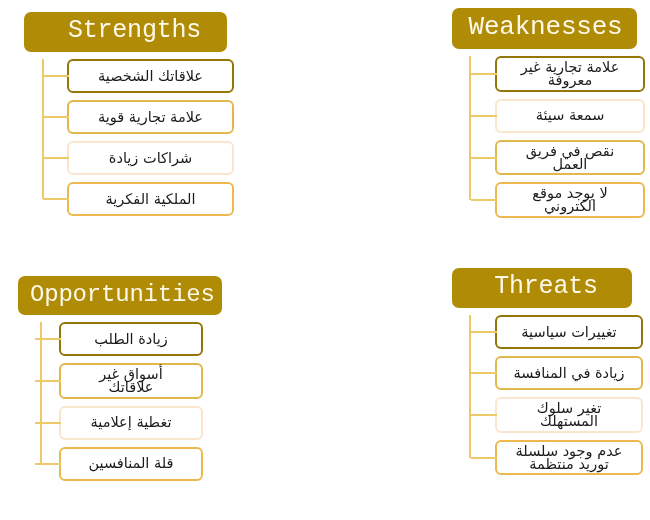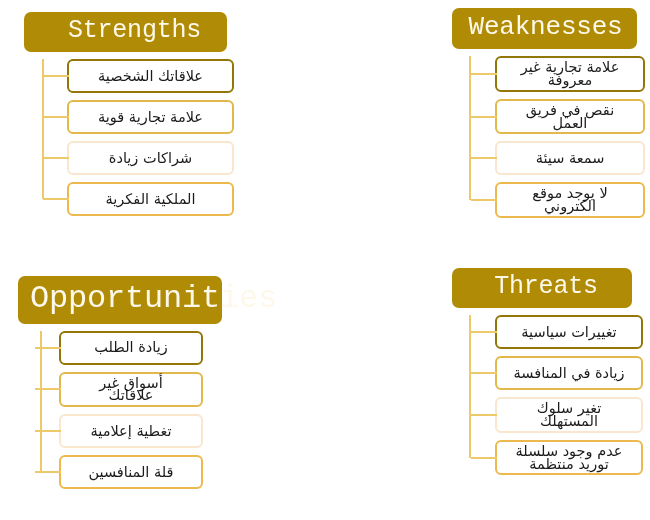--- a/index.html
+++ b/index.html
@@ -29,21 +29,21 @@
     font-size:25px;
     line-height:1.05;
     font-weight:400;
     letter-spacing:-0.2px;
     padding:6px 8px 8px 8px;
     box-sizing:border-box;
     white-space:nowrap;
   }
   .q-strengths .q-header{width:203px;font-size:25px;padding-left:26px;}
   .q-weaknesses .q-header{width:185px;font-size:26px;padding-left:4px;padding-right:2px;}
-  .q-opportunities .q-header{width:204px;font-size:32px;padding-left:12px;}
+  .q-opportunities .q-header{width:204px;font-size:24px;padding-left:12px;}
   .q-threats .q-header{width:180px;font-size:25px;padding-left:16px;}
 
   
   .items{position:relative;margin-top:0;}
   .trunk{
     position:absolute;
     left:18px;
     top:0;
     width:2px;
     background:#edc96a;
@@ -130,26 +130,26 @@
   </div>
 
   <div class="quadrant q-weaknesses">
     <div class="q-header">Weaknesses</div>
     <div class="items">
       <div class="trunk" style="height: 144px;"></div>
       <div class="item tint-0">
         <span class="item-label">علامة تجارية غير
 معروفة</span>
       </div>
+      <div class="item tint-2">
+        <span class="item-label">سمعة سيئة</span>
+      </div>
       <div class="item tint-1">
         <span class="item-label">نقص في فريق
 العمل</span>
-      </div>
-      <div class="item tint-2">
-        <span class="item-label">سمعة سيئة</span>
       </div>
       <div class="item tint-3">
         <span class="item-label">لا يوجد موقع
 الكتروني</span>
       </div>
     </div>
   </div>
 
   <div class="quadrant q-opportunities">
     <div class="q-header">Opportunities</div>

